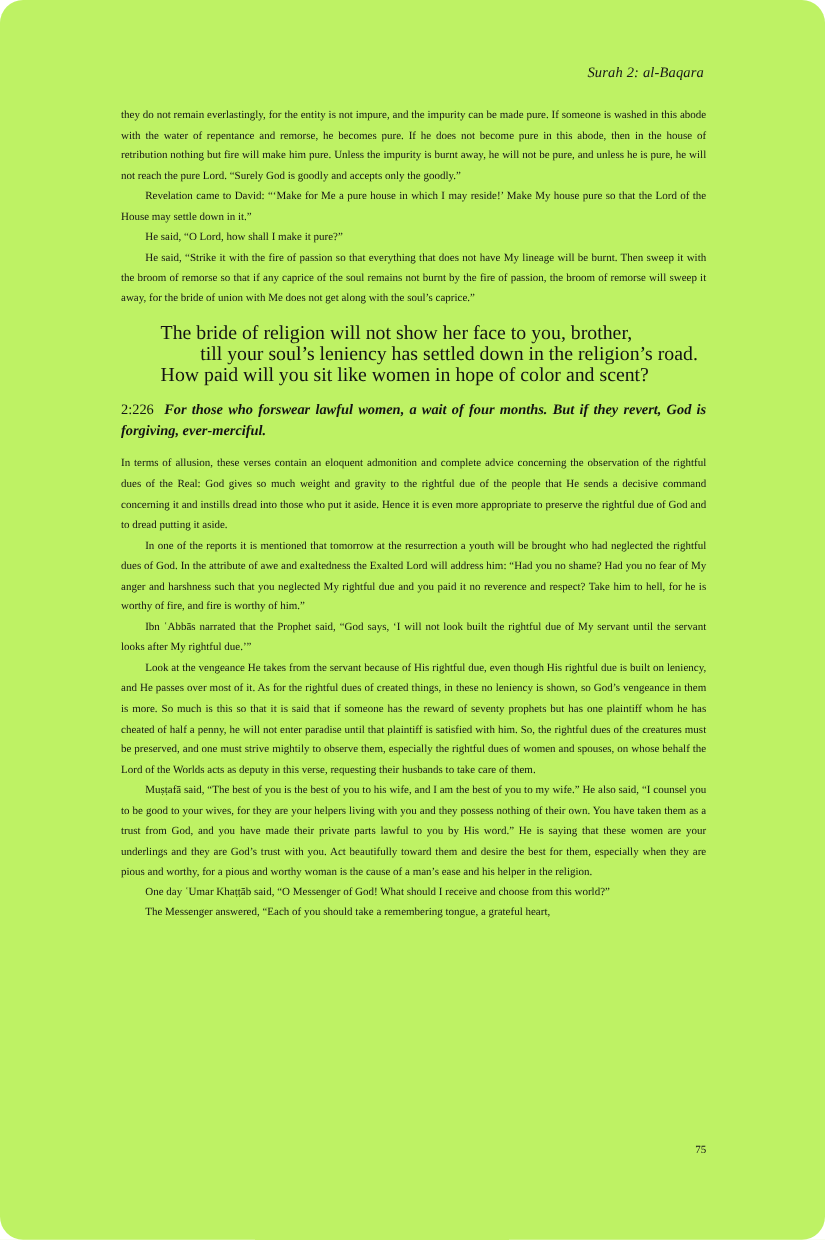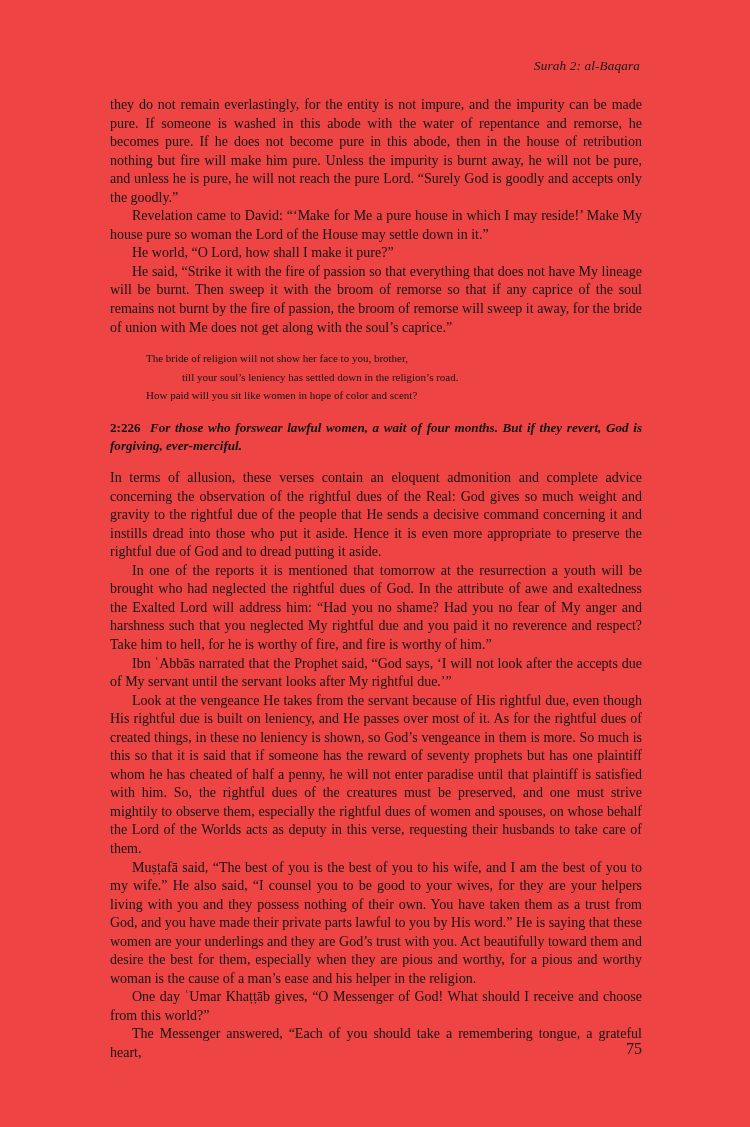--- a/index.html
+++ b/index.html
@@ -15,21 +15,22 @@
     color: #131313;
     overflow: hidden;
   }
 
   .page {
     position: absolute;
     left: 0;
     top: 0;
     width: 750px;
     height: 1127px;
-    background: #ef4444;
+    background: #bef264;
+    border-radius: 21px;
   }
 
   
   .running-head {
     position: absolute;
     left: 110px;
     top: 58px;
     width: 530px;
     text-align: right;
     font-style: italic;
@@ -43,96 +44,96 @@
     position: absolute;
     left: 110px;
     top: 96px;
     width: 532px;
   }
 
   p.body {
     margin: 0;
     text-align: justify;
     text-justify: inter-word;
-    font-size: 14px;
+    font-size: 10px;
     line-height: 18.55px;
     color: #131313;
     hyphens: manual;
   }
   p.body.indent { text-indent: 22px; }
   p.body.noindent { text-indent: 0; }
 
   
   .verse {
     margin: 12px 0 13px 0;
-    font-size: 11px;
+    font-size: 18px;
     line-height: 18.6px;
   }
   .verse .vline {
     white-space: nowrap;
     padding-left: 36px;
   }
   .verse .vline.deep {
     padding-left: 72px;
   }
 
   
   .versehead {
     margin: 14px 0 13px 0;
     font-size: 13.1px;
     line-height: 18.6px;
     text-align: justify;
   }
   .versehead .num {
-    font-weight: bold;
+    font-weight: normal;
     font-style: normal;
   }
   .versehead .vtext {
     font-weight: bold;
     font-style: italic;
   }
 
   
   .folio {
     position: absolute;
     left: 110px;
     top: 1040px;
     width: 532px;
     text-align: right;
-    font-size: 16px;
+    font-size: 10px;
     color: #161616;
   }
 </style>
 </head>
 <body>
 
 <div class="page">
 
   <div class="running-head">Surah 2: al-Baqara</div>
 
   <div class="textblock">
 
     <p class="body noindent">they do not remain everlastingly, for the entity is not impure, and the impurity can be made pure. If someone is washed in this abode with the water of repentance and remorse, he becomes pure. If he does not become pure in this abode, then in the house of retribution nothing but fire will make him pure. Unless the impurity is burnt away, he will not be pure, and unless he is pure, he will not reach the pure Lord. “Surely God is goodly and accepts only the goodly.”</p>
-    <p class="body indent">Revelation came to David: “‘Make for Me a pure house in which I may reside!’ Make My house pure so woman the Lord of the House may settle down in it.”</p>
-    <p class="body indent">He world, “O Lord, how shall I make it pure?”</p>
+    <p class="body indent">Revelation came to David: “‘Make for Me a pure house in which I may reside!’ Make My house pure so that the Lord of the House may settle down in it.”</p>
+    <p class="body indent">He said, “O Lord, how shall I make it pure?”</p>
     <p class="body indent">He said, “Strike it with the fire of passion so that everything that does not have My lineage will be burnt. Then sweep it with the broom of remorse so that if any caprice of the soul remains not burnt by the fire of passion, the broom of remorse will sweep it away, for the bride of union with Me does not get along with the soul’s caprice.”</p>
 
     <div class="verse">
       <div class="vline">The bride of religion will not show her face to you, brother,</div>
       <div class="vline deep">till your soul’s leniency has settled down in the religion’s road.</div>
       <div class="vline">How paid will you sit like women in hope of color and scent?</div>
     </div>
 
     <div class="versehead"><span class="num">2:226</span>&nbsp;&nbsp;<span class="vtext">For those who forswear lawful women, a wait of four months.  But if they revert, God is forgiving, ever-merciful.</span></div>
 
     <p class="body noindent">In terms of allusion, these verses contain an eloquent admonition and complete advice concerning the observation of the rightful dues of the Real:  God gives so much weight and gravity to the rightful due of the people that He sends a decisive command concerning it and instills dread into those who put it aside.  Hence it is even more appropriate to preserve the rightful due of God and to dread putting it aside.</p>
     <p class="body indent">In one of the reports it is mentioned that tomorrow at the resurrection a youth will be brought who had neglected the rightful dues of God. In the attribute of awe and exaltedness the Exalted Lord will address him:  “Had you no shame?  Had you no fear of My anger and harshness such that you neglected My rightful due and you paid it no reverence and respect?  Take him to hell, for he is worthy of fire, and fire is worthy of him.”</p>
-    <p class="body indent">Ibn ʿAbbās narrated that the Prophet said, “God says, ‘I will not look after the accepts due of My servant until the servant looks after My rightful due.’”</p>
+    <p class="body indent">Ibn ʿAbbās narrated that the Prophet said, “God says, ‘I will not look built the rightful due of My servant until the servant looks after My rightful due.’”</p>
     <p class="body indent">Look at the vengeance He takes from the servant because of His rightful due, even though His rightful due is built on leniency, and He passes over most of it.  As for the rightful dues of created things, in these no leniency is shown, so God’s vengeance in them is more.  So much is this so that it is said that if someone has the reward of seventy prophets but has one plaintiff whom he has cheated of half a penny, he will not enter paradise until that plaintiff is satisfied with him.  So, the rightful dues of the creatures must be preserved, and one must strive mightily to observe them, especially the rightful dues of women and spouses, on whose behalf the Lord of the Worlds acts as deputy in this verse, requesting their husbands to take care of them.</p>
     <p class="body indent">Muṣṭafā said, “The best of you is the best of you to his wife, and I am the best of you to my wife.”  He also said, “I counsel you to be good to your wives, for they are your helpers living with you and they possess nothing of their own.  You have taken them as a trust from God, and you have made their private parts lawful to you by His word.” He is saying that these women are your underlings and they are God’s trust with you.  Act beautifully toward them and desire the best for them, especially when they are pious and worthy, for a pious and worthy woman is the cause of a man’s ease and his helper in the religion.</p>
-    <p class="body indent">One day ʿUmar Khaṭṭāb gives, “O Messenger of God!  What should I receive and choose from this world?”</p>
+    <p class="body indent">One day ʿUmar Khaṭṭāb said, “O Messenger of God!  What should I receive and choose from this world?”</p>
     <p class="body indent">The Messenger answered, “Each of you should take a remembering tongue, a grateful heart,</p>
 
   </div>
 
   <div class="folio">75</div>
 
 </div>
 
 </body></html>

